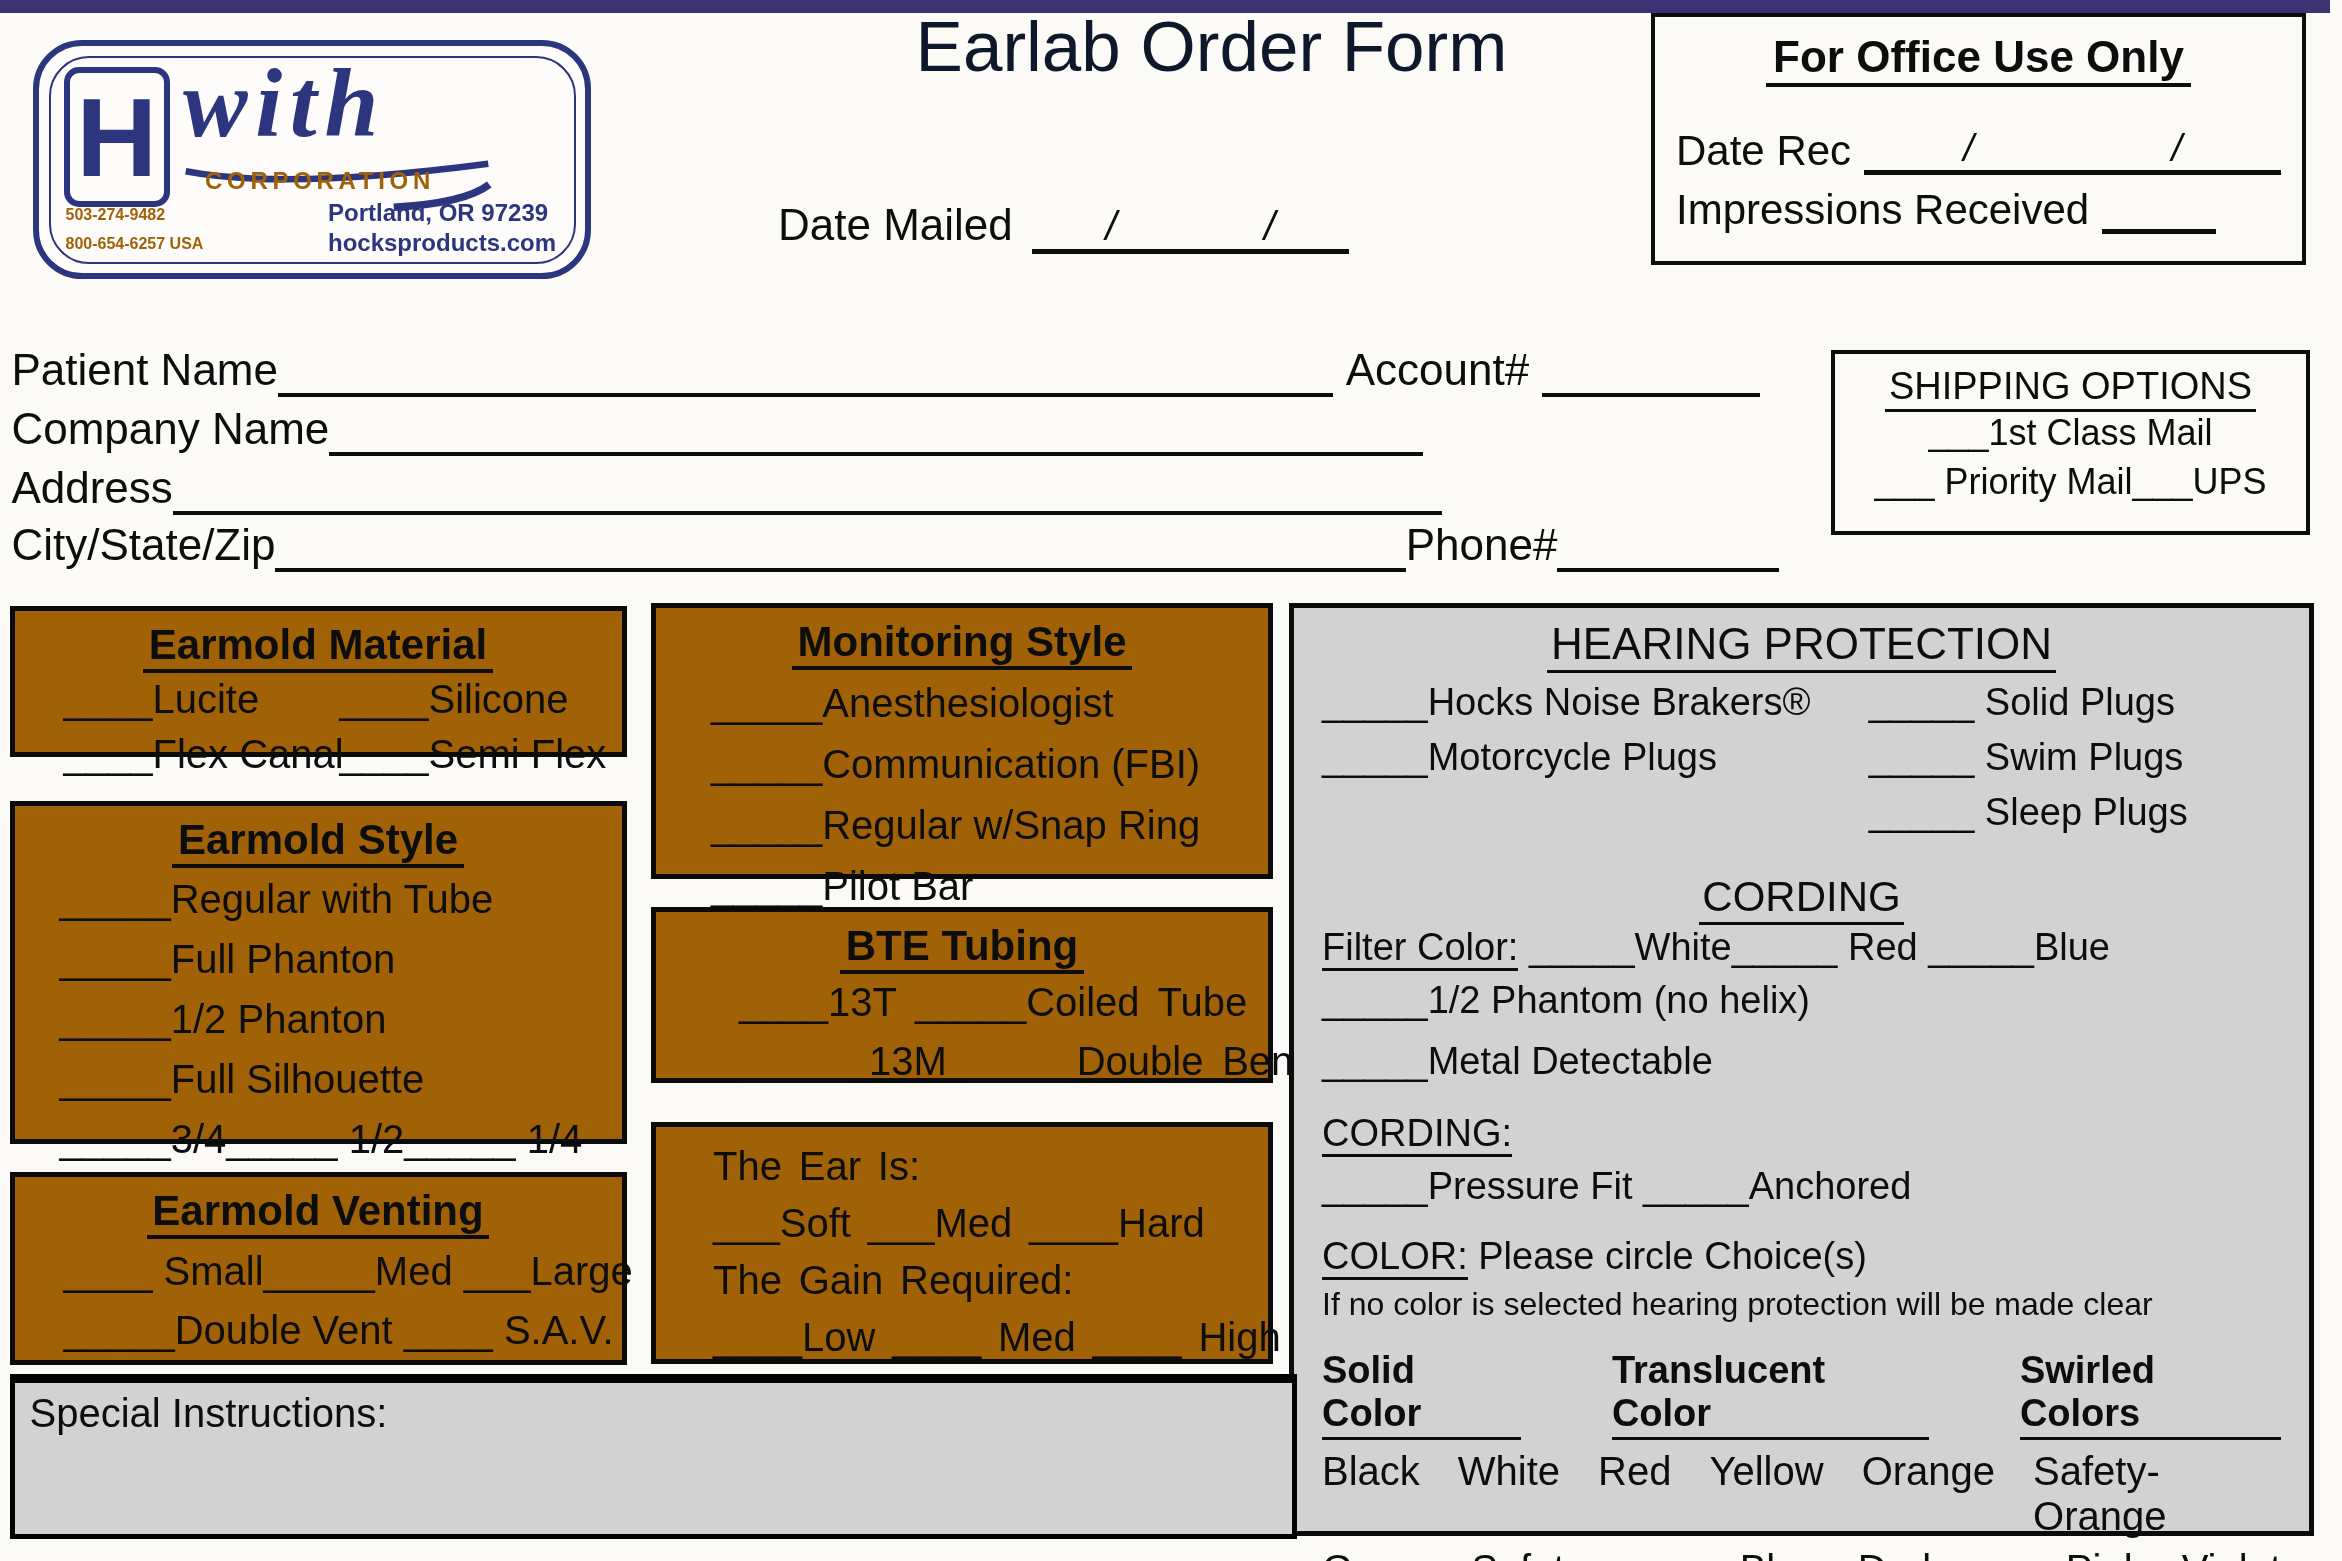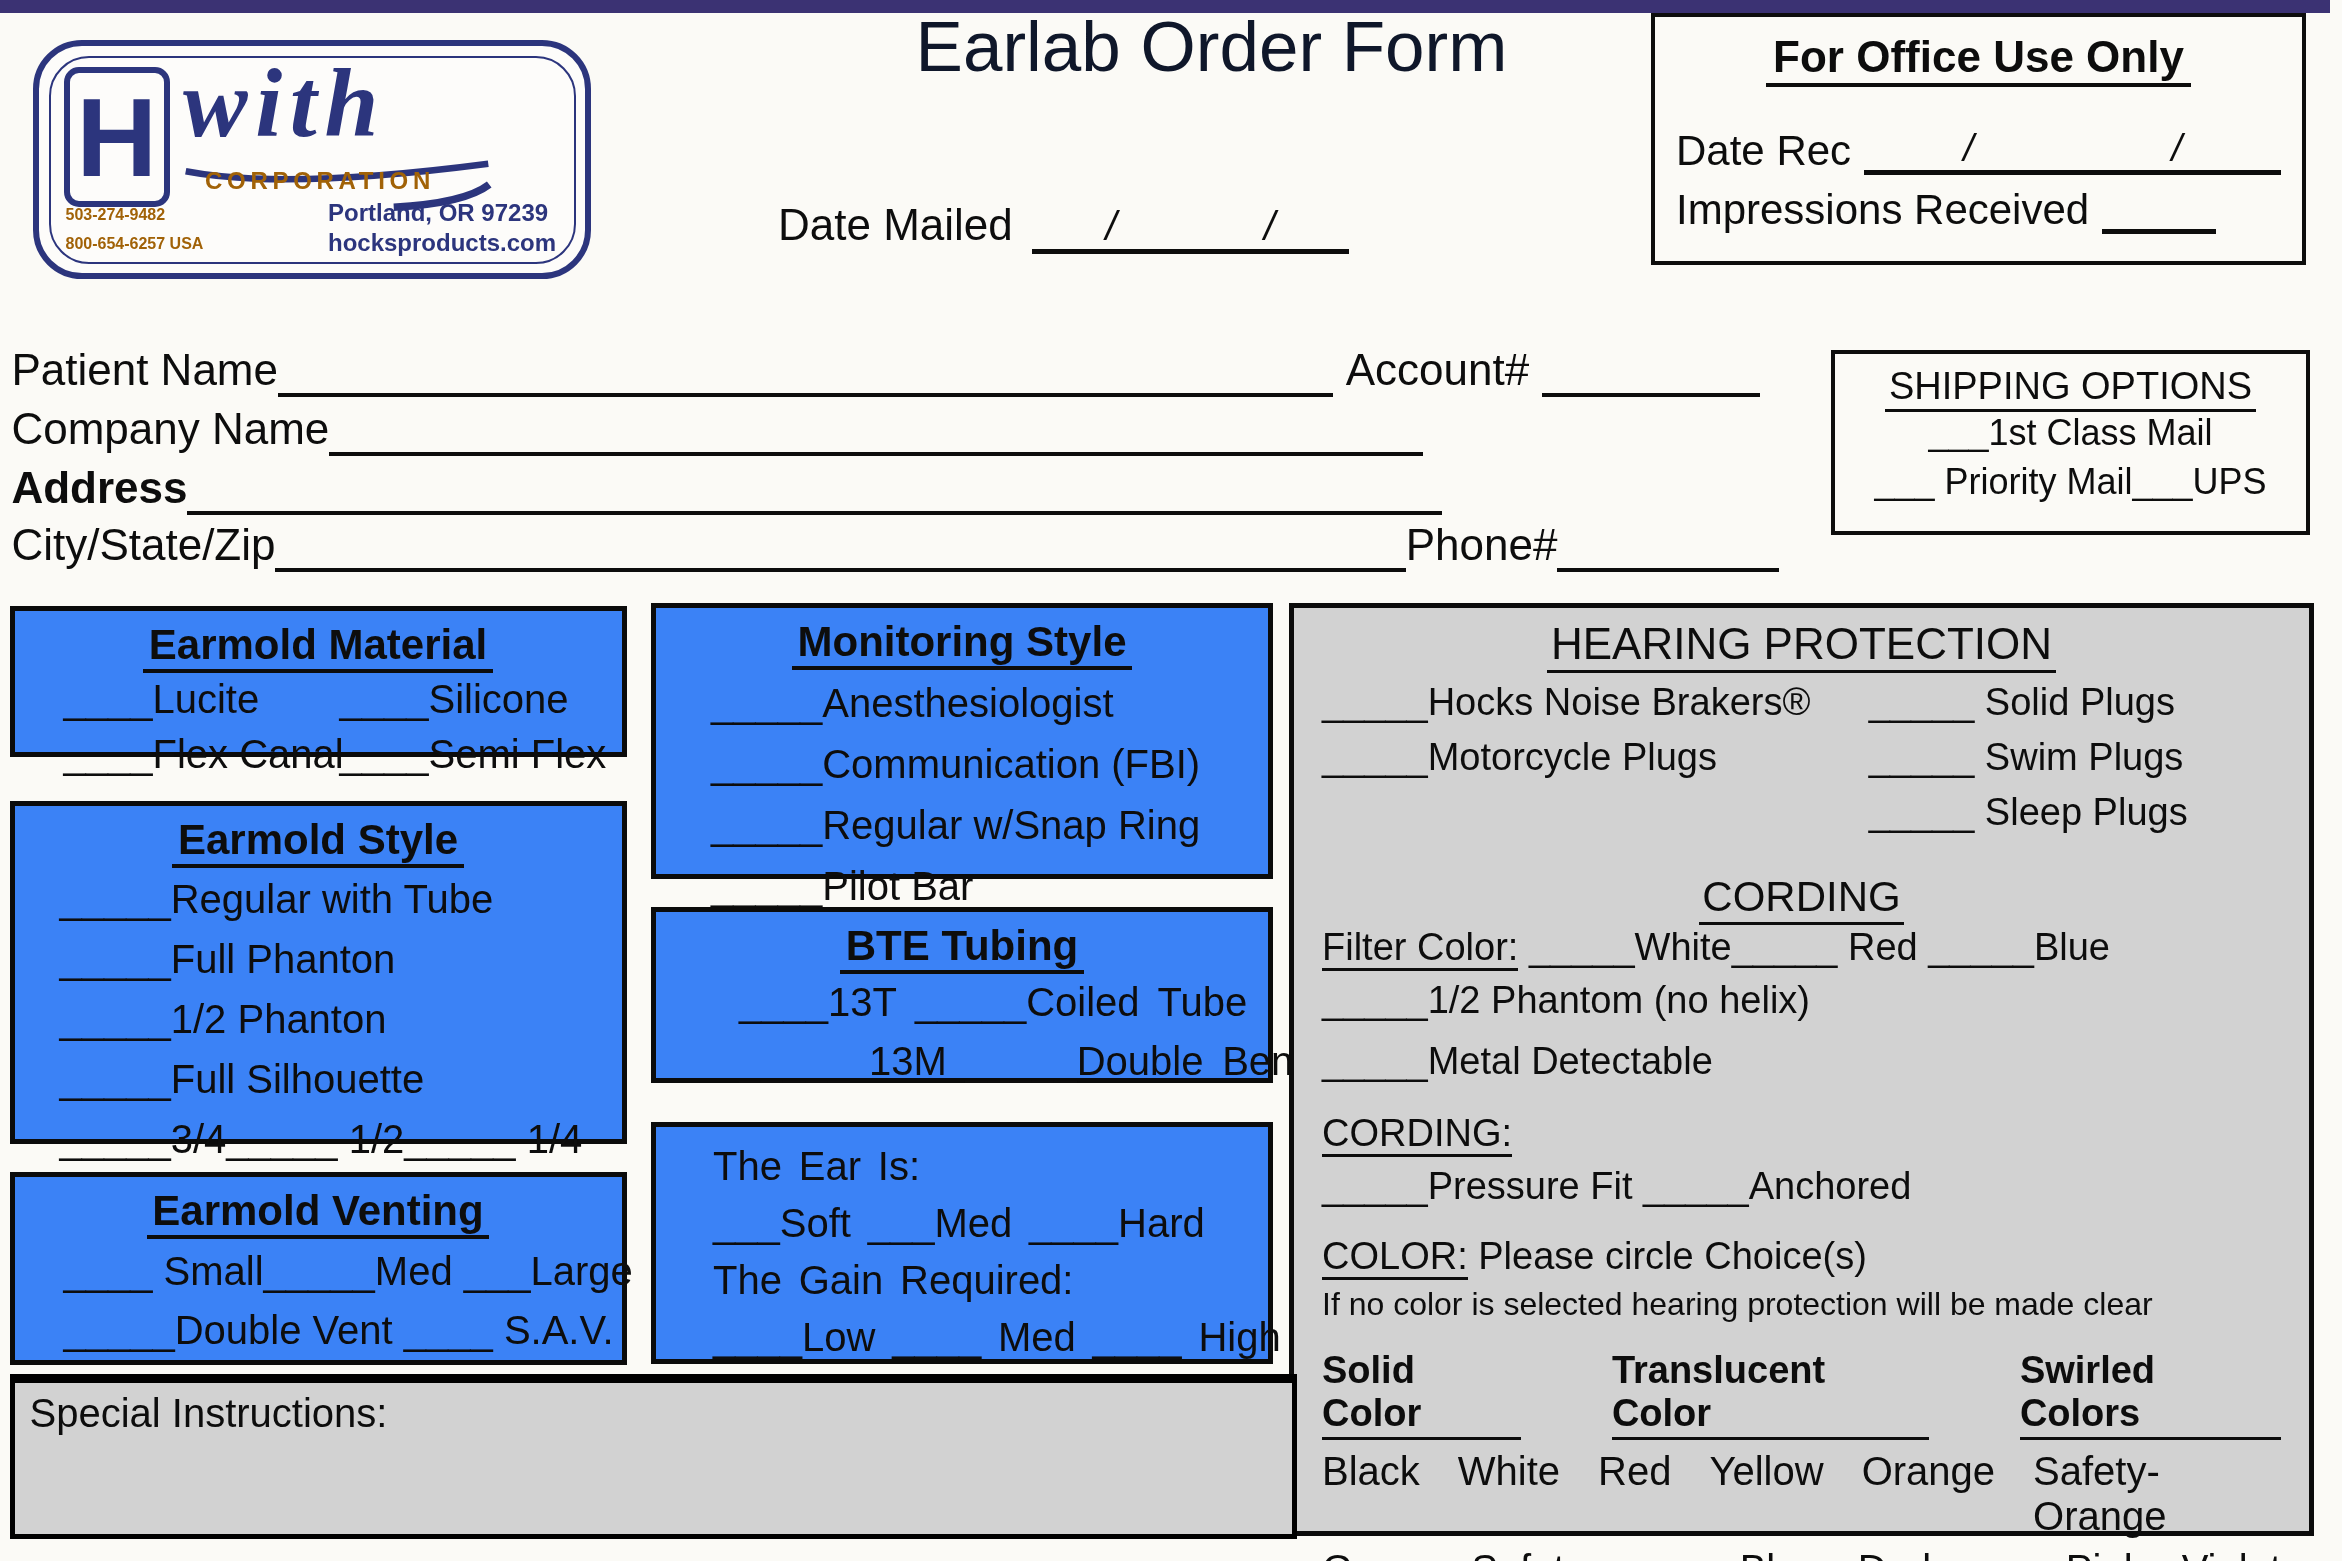--- a/index.html
+++ b/index.html
@@ -53,21 +53,21 @@
   .fillgrow { flex:1; height:38px; border-bottom:4.7px solid #0d0d0d; }
   .fillfix  { height:38px; border-bottom:4.7px solid #0d0d0d; }
 
   .shipping { position:absolute; left:1831px; top:350px; width:479px; height:185px;
            border:4.7px solid #0d0d0d; font-size:36px; }
   .ship-title { text-align:center; margin-top:11.4px; font-size:38px; }
   .ship-title span { border-bottom:3.8px solid #0d0d0d; padding:0 3.8px 1.9px 3.8px; }
   .ship-line { text-align:center; line-height:49px; }
 
   
-  .box { position:absolute; border:5.7px solid #0b0b0b; background:#3b82f6; }
+  .box { position:absolute; border:5.7px solid #0b0b0b; background:#a16207; }
   .box-title { text-align:center; font-size:42px; font-weight:700; margin-top:9.5px; }
   .box-title span { border-bottom:4.7px solid #0d0d0d; padding:0 5.7px 1.9px 5.7px; }
   .item { font-size:40px; white-space:nowrap; }
 
   .material  { left:9.5px; top:606px; width:617px; height:151px; }
   .mat-grid  { display:grid; grid-template-columns:276px auto; padding-left:49px; margin-top:3.8px;
                font-size:40px; line-height:55px; }
   .stylebox  { left:9.5px; top:801px; width:617px; height:343px; }
   .stylebox .item { padding-left:45px; line-height:60px; }
   .stylebox .items { margin-top:5.7px; }
@@ -159,21 +159,21 @@
   <div class="prow" style="top:344px; width:1749px;">
     <span class="lab">Patient Name</span>
     <span class="fillgrow"></span>
     <span class="lab" style="margin-left:13.2px">Account#</span>
     <span class="fillfix" style="width:218px; margin-left:13.2px"></span>
   </div>
   <div class="prow" style="top:403px; width:1412px;">
     <span class="lab">Company Name</span>
     <span class="fillgrow"></span>
   </div>
-  <div class="prow" style="top:462px; width:1431px;font-weight:bold;">
+  <div class="prow" style="top:462px; width:1431px;">
     <span class="lab">Address</span>
     <span class="fillgrow"></span>
   </div>
   <div class="prow" style="top:519px; width:1768px;">
     <span class="lab">City/State/Zip</span>
     <span class="fillgrow"></span>
     <span class="lab">Phone#</span>
     <span class="fillfix" style="width:222px"></span>
   </div>
 

